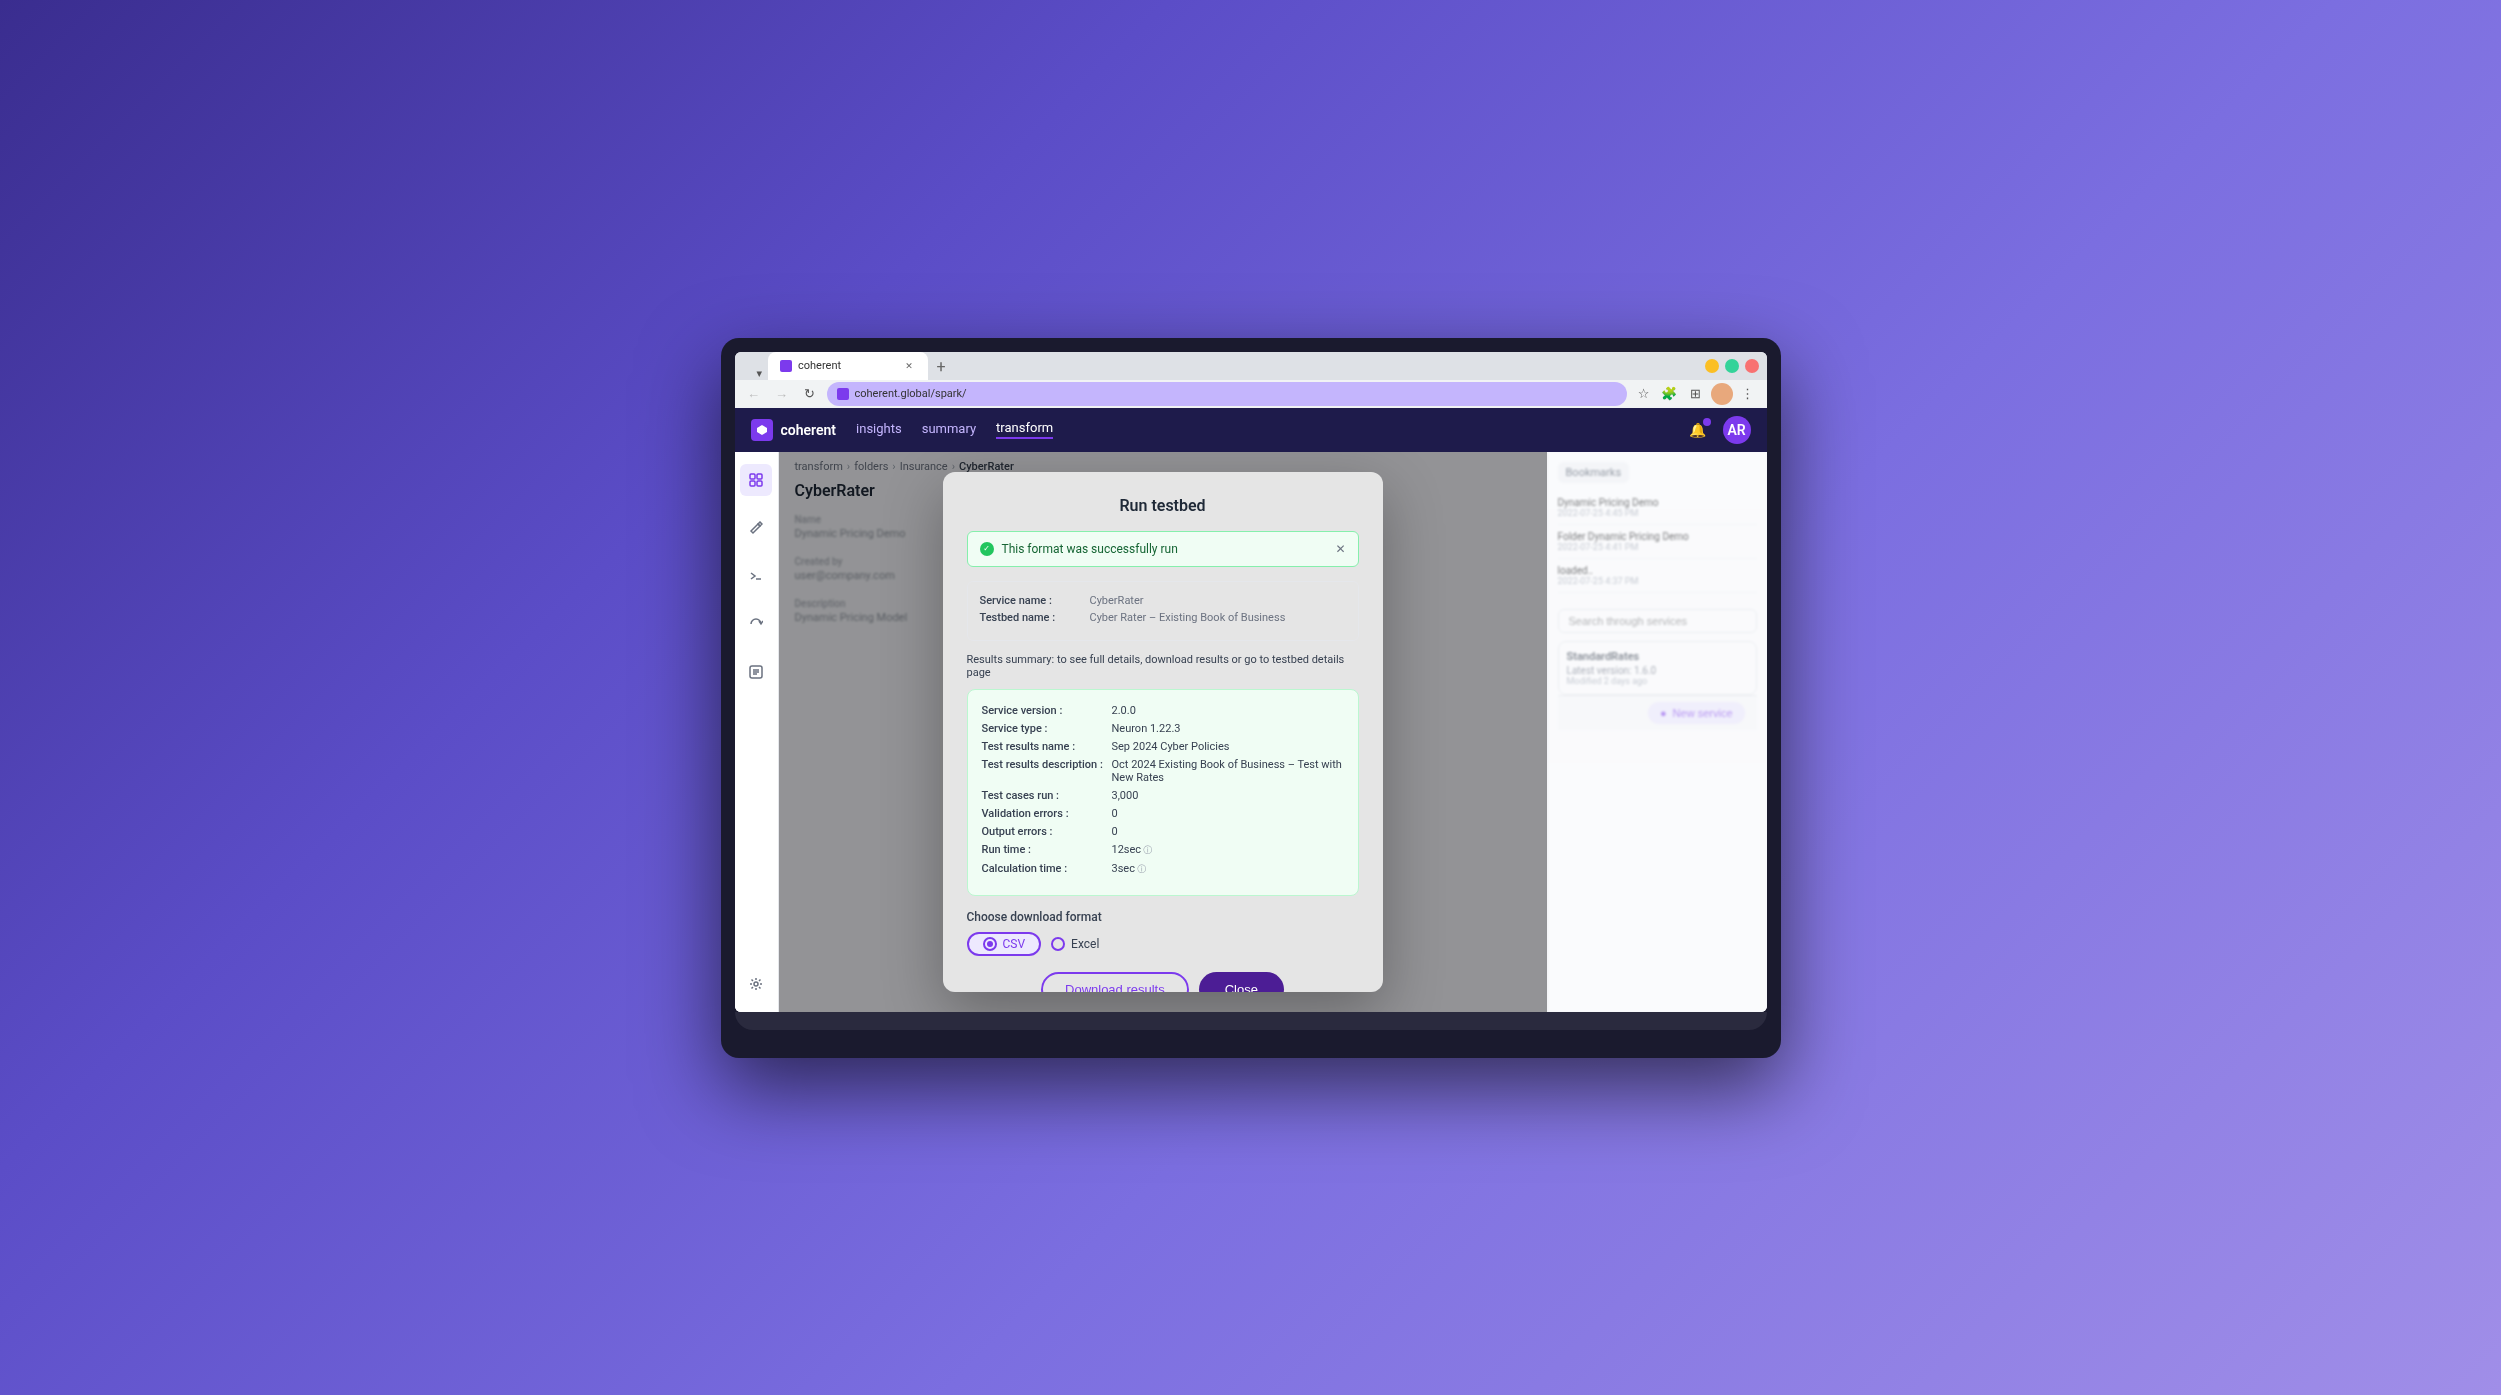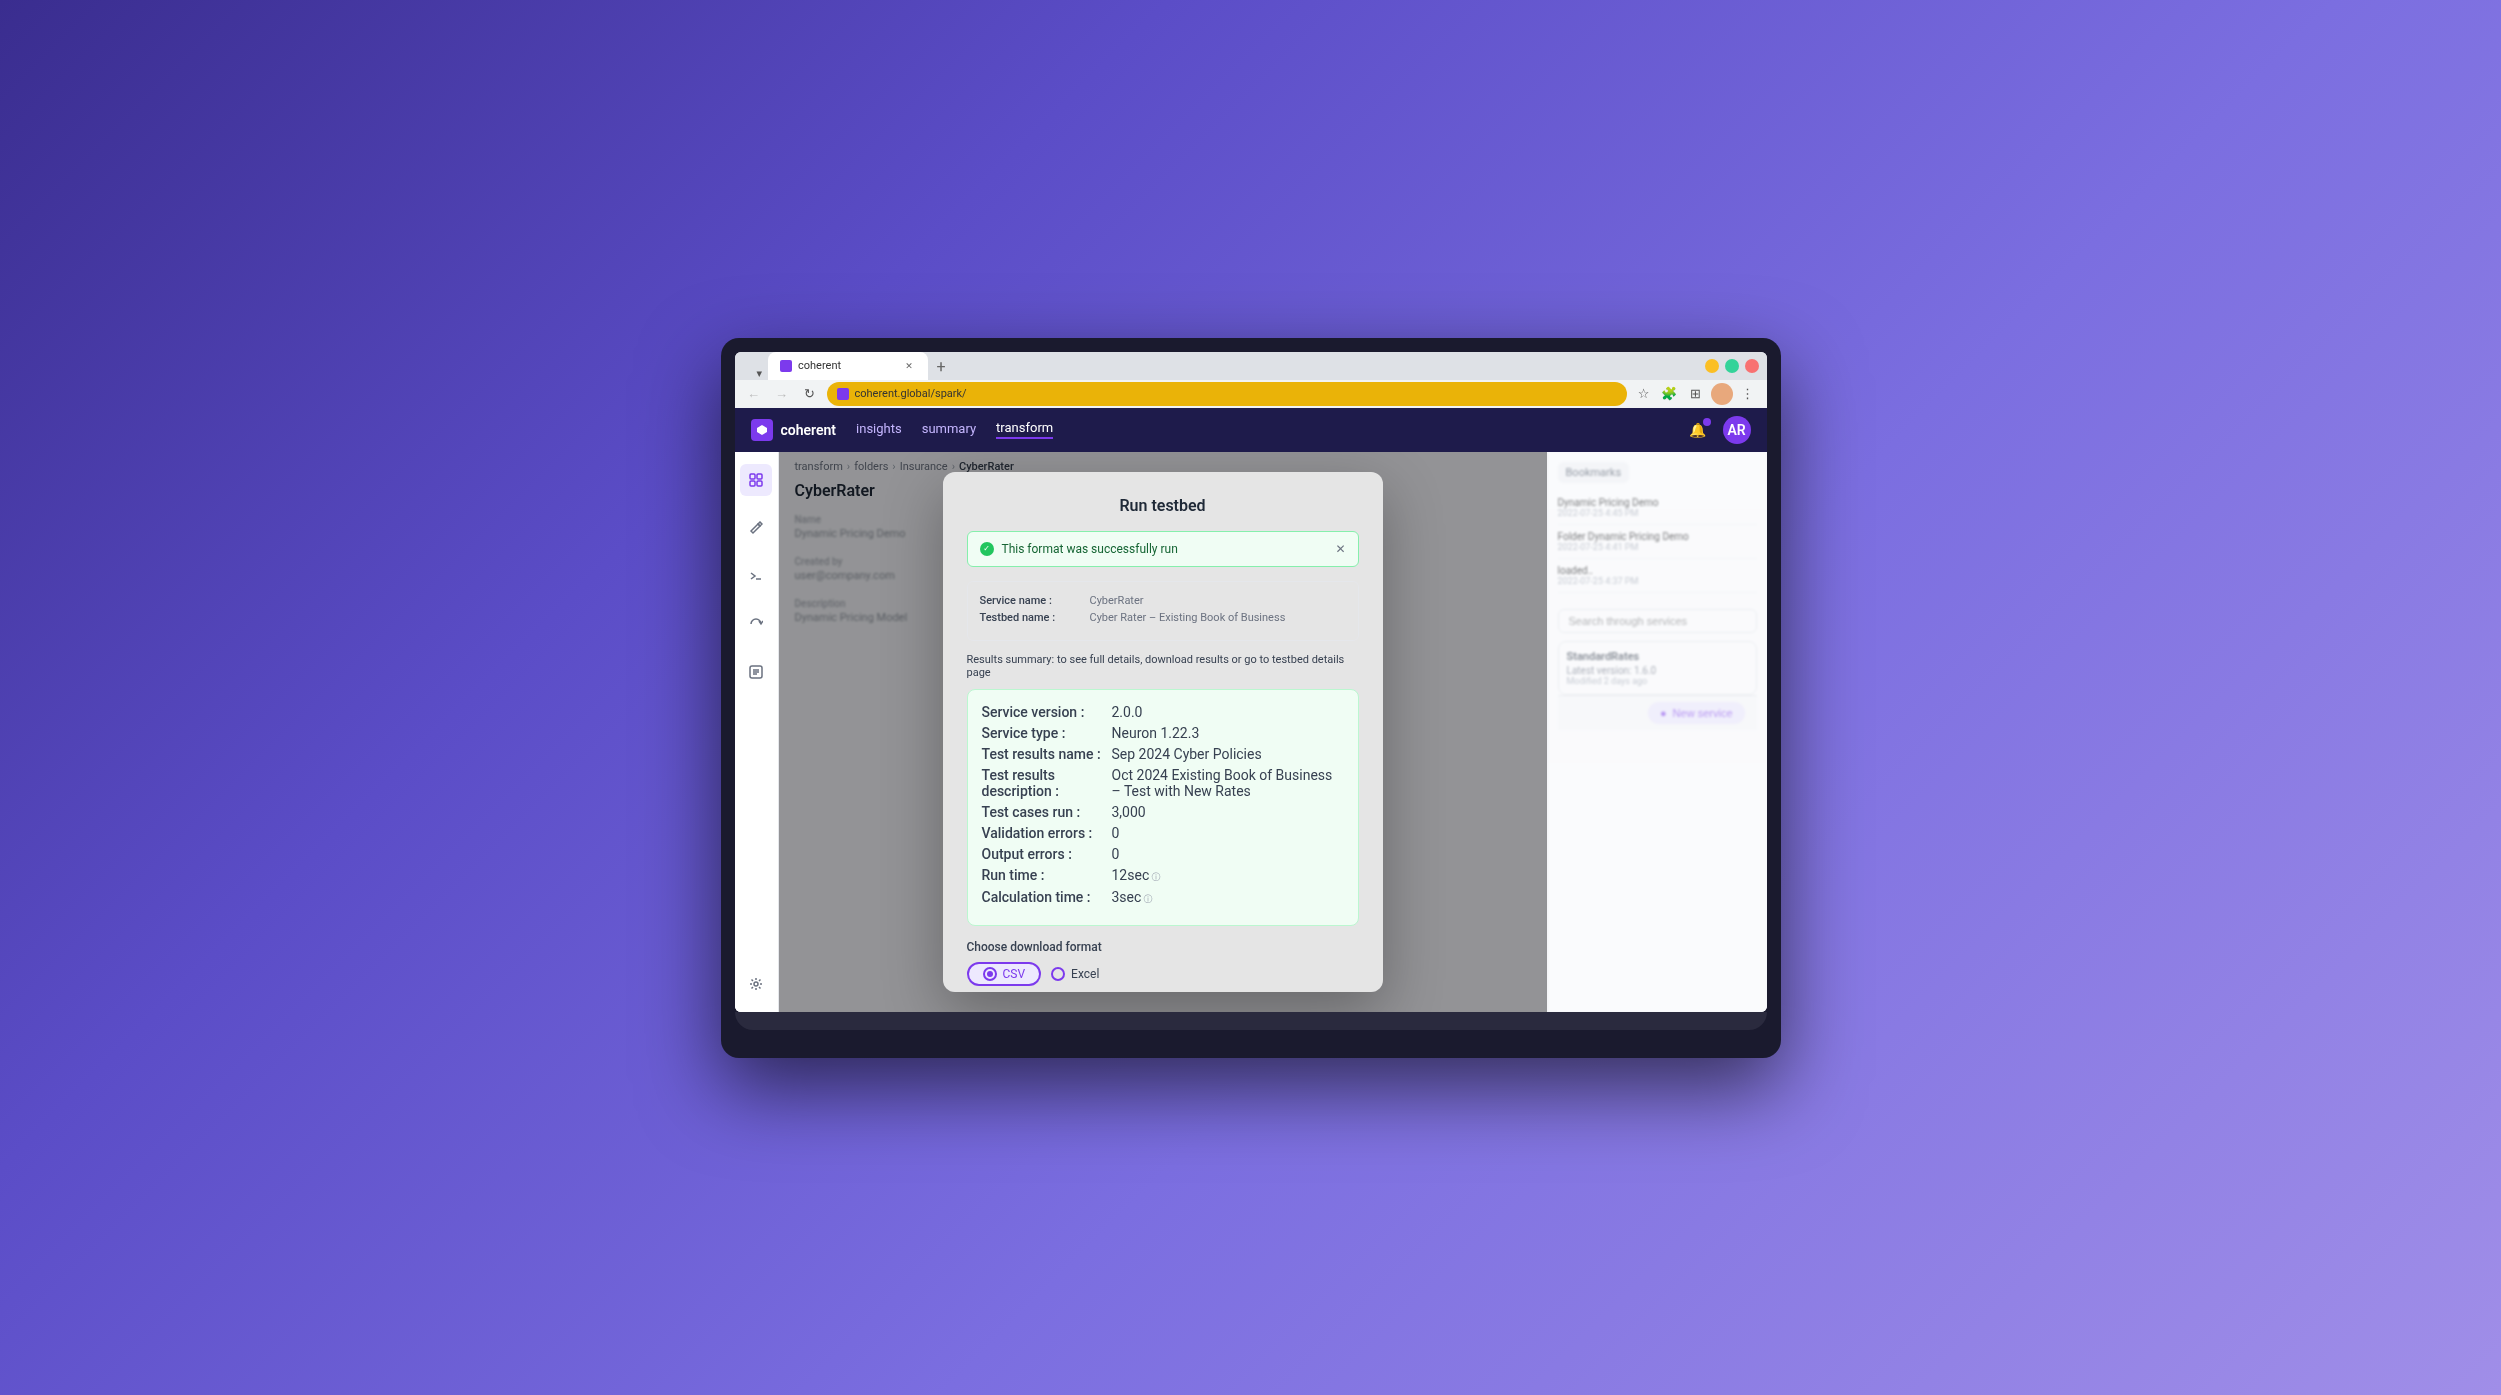--- a/index.html
+++ b/index.html
@@ -132,21 +132,21 @@
       justify-content: center;
       color: #555;
       font-size: 13px;
       cursor: pointer;
       border-radius: 50%;
     }
     .nav-btn.disabled { color: #bbb; }
     .url-bar {
       flex: 1;
       height: 24px;
-      background: #eab308;
+      background: #c4b5fd;
       border-radius: 12px;
       display: flex;
       align-items: center;
       padding: 0 10px;
       font-size: 11px;
       color: #333;
       gap: 6px;
       text-align: center;
     }
     .url-favicon {
@@ -426,21 +426,21 @@
     .results-grid {
       background: #f0fdf4;
       border: 1px solid #bbf7d0;
       border-radius: 8px;
       padding: 14px;
       margin-bottom: 14px;
     }
     .result-row {
       display: flex;
       margin-bottom: 5px;
-      font-size: 14px;
+      font-size: 11px;
     }
     .result-label {
       color: #374151;
       font-weight: 500;
       min-width: 130px;
     }
     .result-value {
       color: #374151;
     }
     .result-value.info-icon::after {

